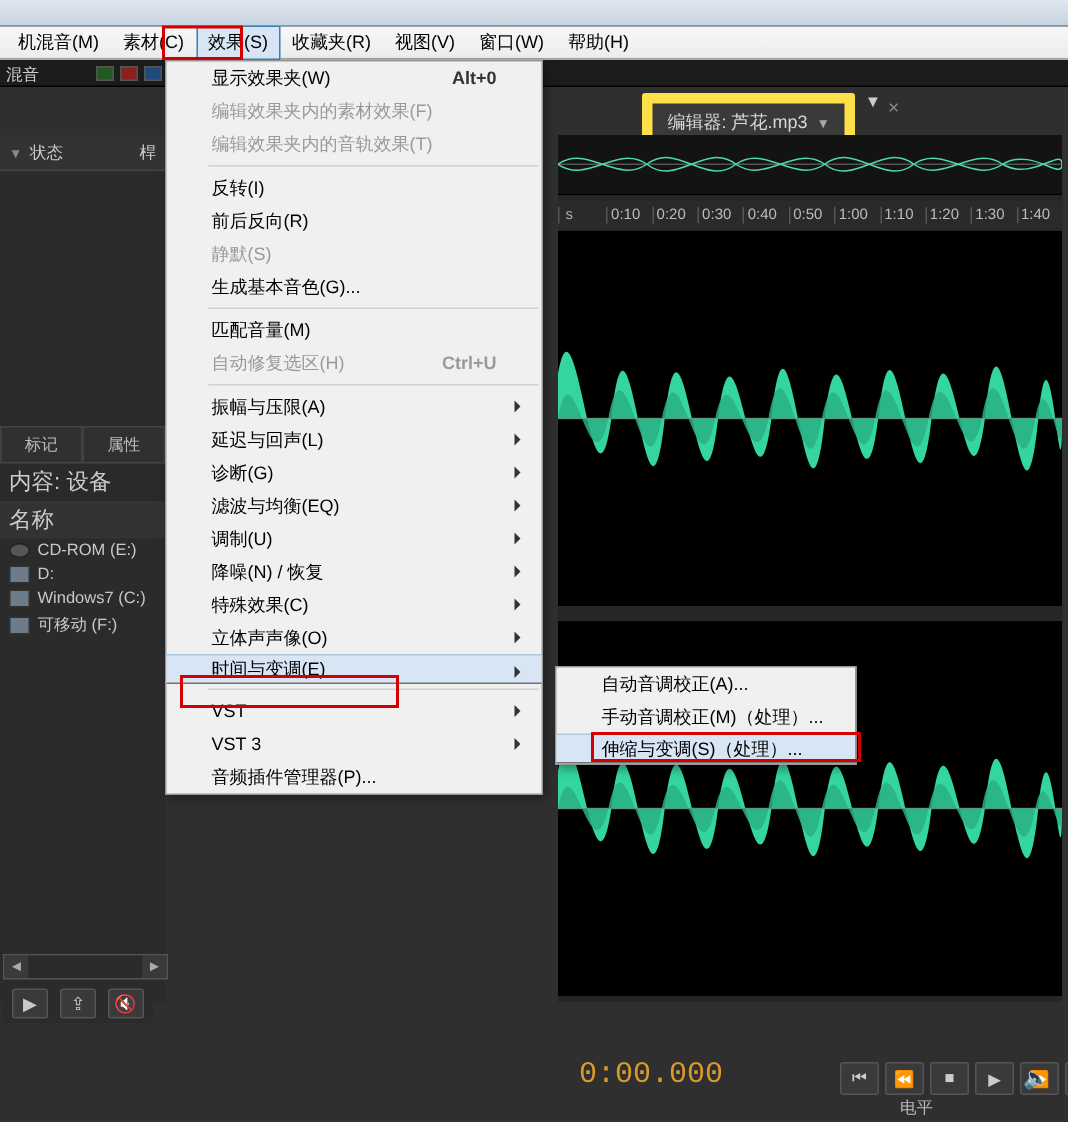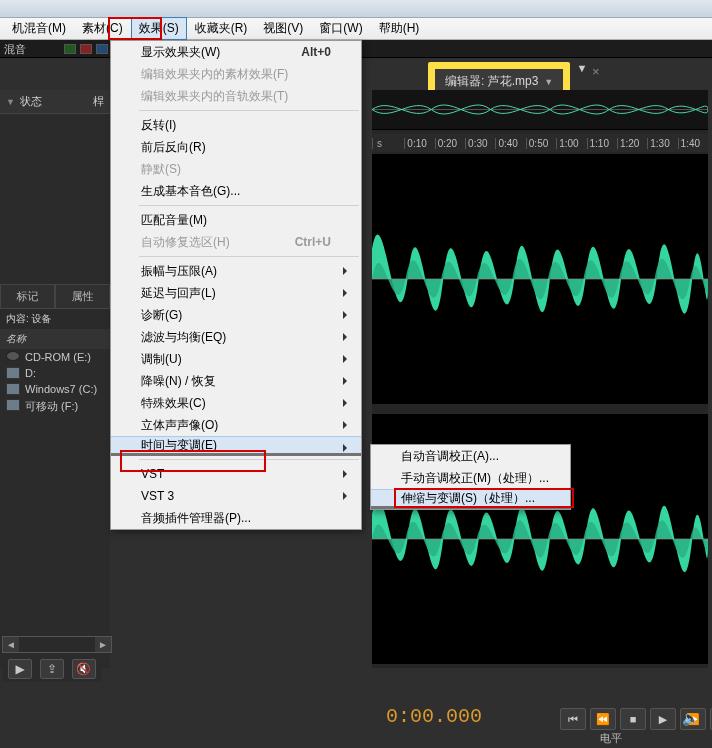--- a/index.html
+++ b/index.html
@@ -84,22 +84,22 @@
     position:absolute; top:90px; left:0; width:110px; bottom:80px;
     background:#2b2b2b;
   }
   .lp-row {
     padding:4px 6px; font-size:11px; color:#c0c0c0;
     display:flex; align-items:center; gap:5px;
   }
   .lp-head { background:#333; color:#ccc; border-bottom:1px solid #444; }
   .lp-tabs { display:flex; margin-top:160px; }
   .lp-tabs .tab { flex:1; text-align:center; padding:4px 0; font-size:11px; color:#bbb; border:1px solid #444; background:#303030;}
-  .lp-content-row { background:#2a2a2a; padding:3px 6px; font-size:10px; color:#ccc; }
-  .lp-item { display:flex; gap:5px; padding:2px 6px; font-size:11px; color:#c8c8c8;}
+  .lp-content-row { background:#2a2a2a; padding:3px 6px; font-size:15px; color:#ccc; }
+  .lp-item { display:flex; align-items:center; gap:5px; padding:2px 6px; font-size:11px; color:#c8c8c8;}
   .ic-drive { width:14px; height:12px; background:#6d7c8a; border:1px solid #333; border-radius:1px;}
   .ic-disk { width:14px; height:10px; background:#555; border-radius:50%; border:1px solid #222;}
   
   .menu {
     position:absolute;
     background:#f0f0f0; color:#000;
     border:1px solid #979797;
     box-shadow:2px 3px 6px rgba(0,0,0,0.35);
     font-size:12px;
   }
@@ -112,21 +112,21 @@
   .menu .mi .shortcut { position:absolute; right:30px; color:#333;font-weight:bold; }
   .menu .mi.disabled .shortcut { color:#9a9a9a; }
   .menu .mi.sub::after {
     content:""; position:absolute; right:10px; top:7px;
     border:4px solid transparent; border-left-color:#333;
   }
   .menu .sep {
     height:1px; margin:3px 2px 3px 28px; background:#d0d0d0;
   }
   .menu .mi.hl {
-    background:#d7e5f5; border-top:1px solid #aacbe6; border-bottom:3px solid #737373;
+    background:#d7e5f5; border-top:1px solid #aacbe6; border-bottom:1px solid #737373;
     height:20px;
   }
   .menu1 { top:40px; left:110px; width:252px; }
   .menu2 { top:444px; left:370px; width:201px; }
   .box-time {
     position:absolute; top:450px; left:120px; width:146px; height:22px;
     border:2px solid #d40000; pointer-events:none;
   }
   .box-stretch {
     position:absolute; top:488px; left:394px; width:180px; height:20px;
@@ -249,21 +249,21 @@
     <span style="font-size:9px;color:#888;">▼</span>
     <span>状态</span>
     <span style="margin-left:auto">桿</span>
   </div>
   <div style="height:10px"></div>
   <div class="lp-tabs">
     <div class="tab">标记</div>
     <div class="tab">属性</div>
   </div>
   <div class="lp-content-row">内容: 设备</div>
-  <div class="lp-content-row" style="background:#333;font-style:italic;">名称</div>
+  <div class="lp-content-row" style="background:#333;">名称</div>
   <div class="lp-item">
     <span class="ic-disk"></span>
     <span>CD-ROM (E:)</span>
   </div>
   <div class="lp-item">
     <span class="ic-drive"></span>
     <span>D:</span>
   </div>
   <div class="lp-item">
     <span class="ic-drive"></span>

